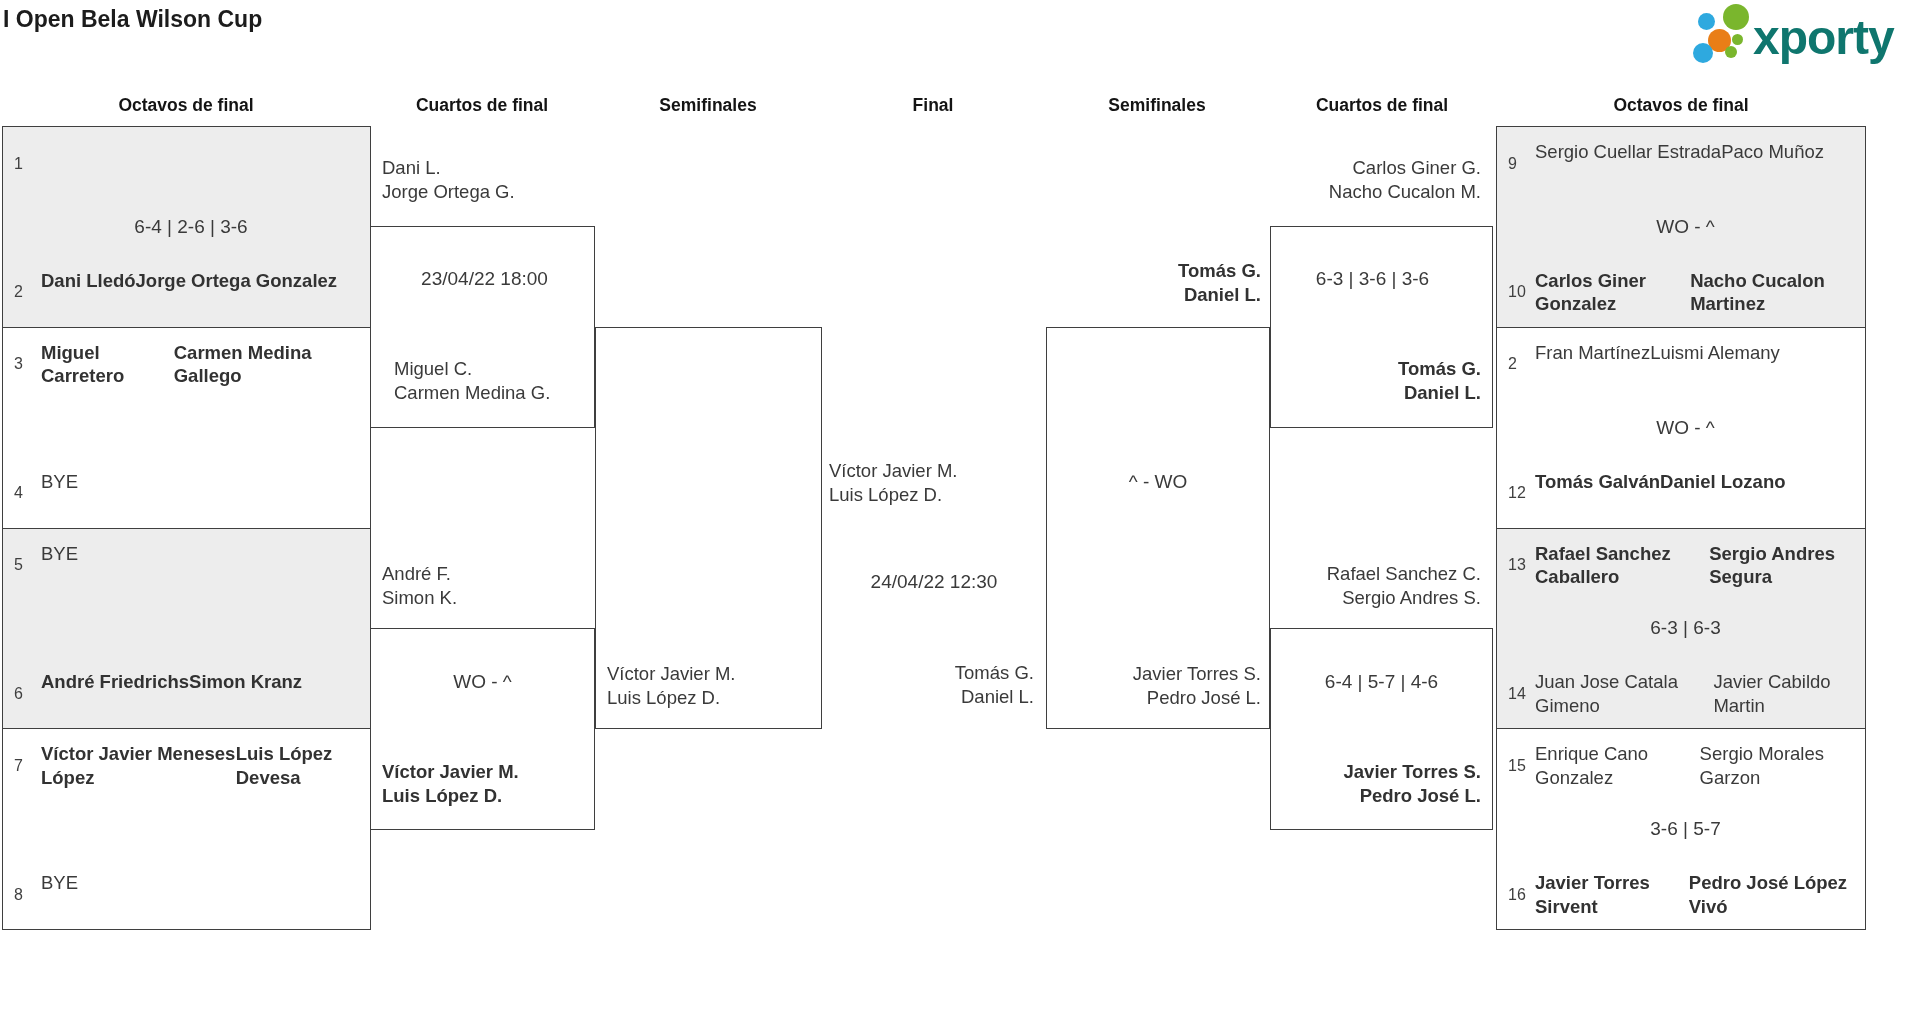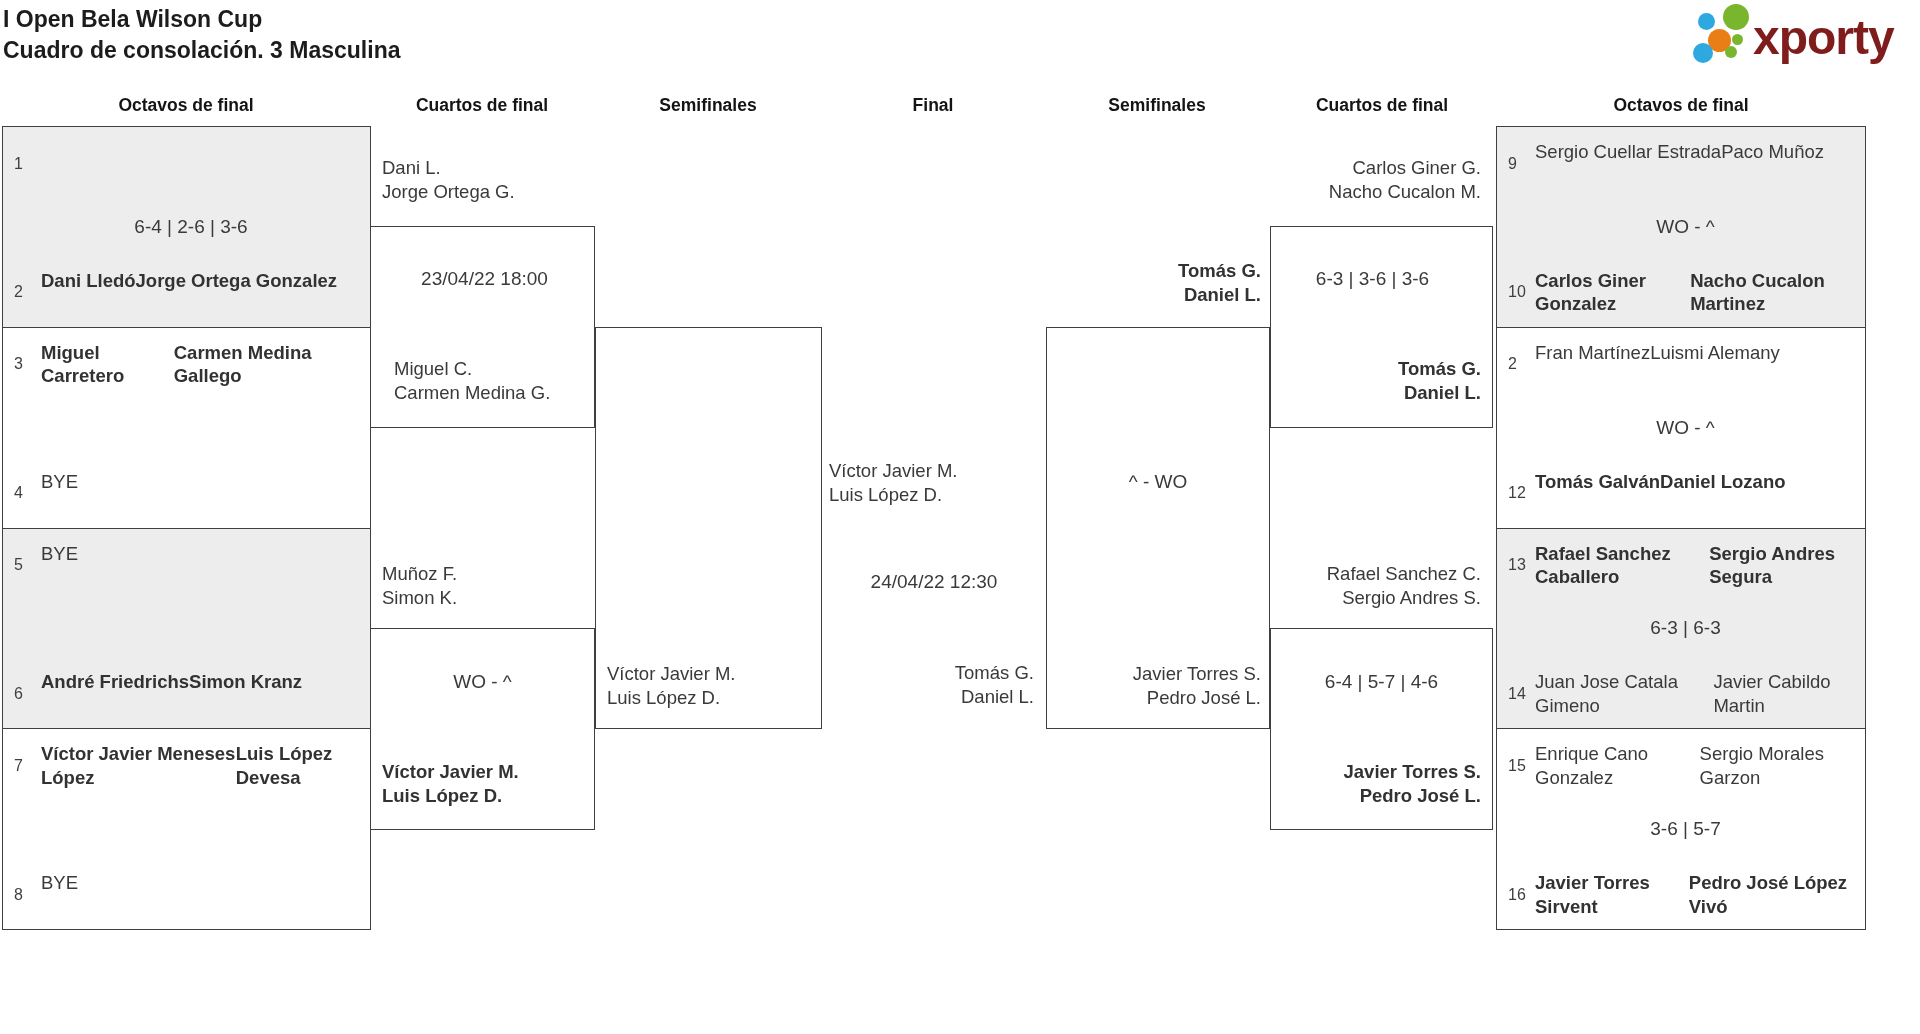--- a/index.html
+++ b/index.html
@@ -42,31 +42,30 @@
   .tb.b { font-weight:700; color:#323232; }
   .note { position:absolute; text-align:center; font-size:19px; line-height:24px; color:#3a3a3a; }
 </style>
 </head>
 <body>
 
 <div class="stage">
 
   <div class="title">
     <div>I Open Bela Wilson Cup</div>
-    <div>Cuadro de consolación. 3 Masculina</div>
   </div>
 
   <div class="logo">
     <span class="dot" style="left:8px;top:11px;width:17px;height:17px;background:#2ea9df;"></span>
     <span class="dot" style="left:33px;top:2px;width:26px;height:26px;background:#7ab62d;"></span>
     <span class="dot" style="left:18px;top:27px;width:23px;height:23px;background:#e97e17;"></span>
     <span class="dot" style="left:42px;top:32px;width:11px;height:11px;background:#7ab62d;"></span>
     <span class="dot" style="left:3px;top:41px;width:20px;height:20px;background:#2ea9df;"></span>
     <span class="dot" style="left:35px;top:44px;width:12px;height:12px;background:#7ab62d;"></span>
-    <span class="wordmark" style="color:#7f1d1d;">xporty</span>
+    <span class="wordmark" style="color:#0f766e;">xporty</span>
   </div>
 
   <div class="round-header" style="left:186px">Octavos de final</div>
   <div class="round-header" style="left:482px">Cuartos de final</div>
   <div class="round-header" style="left:708px">Semifinales</div>
   <div class="round-header" style="left:933px">Final</div>
   <div class="round-header" style="left:1157px">Semifinales</div>
   <div class="round-header" style="left:1382px">Cuartos de final</div>
   <div class="round-header" style="left:1681px">Octavos de final</div>
 
@@ -150,21 +149,21 @@
     <div>Jorge Ortega G.</div>
   </div>
   <div class="mbox" style="left:370px; top:226px; width:225px; height:202px;"></div>
   <div class="note" style="left:370px; width:229px; top:267px;">23/04/22 18:00</div>
   <div class="tb" style="left:394px; top:357px;">
     <div>Miguel C.</div>
     <div>Carmen Medina G.</div>
   </div>
 
   <div class="tb" style="left:382px; top:562px;">
-    <div>Muñoz F.</div>
+    <div>André F.</div>
     <div>Simon K.</div>
   </div>
   <div class="mbox" style="left:370px; top:628px; width:225px; height:202px;"></div>
   <div class="note" style="left:370px; width:225px; top:670px;">WO - ^</div>
   <div class="tb b" style="left:382px; top:760px;">
     <div>Víctor Javier M.</div>
     <div>Luis López D.</div>
   </div>
 
   <div class="mbox" style="left:595px; top:327px; width:227px; height:402px;"></div>

